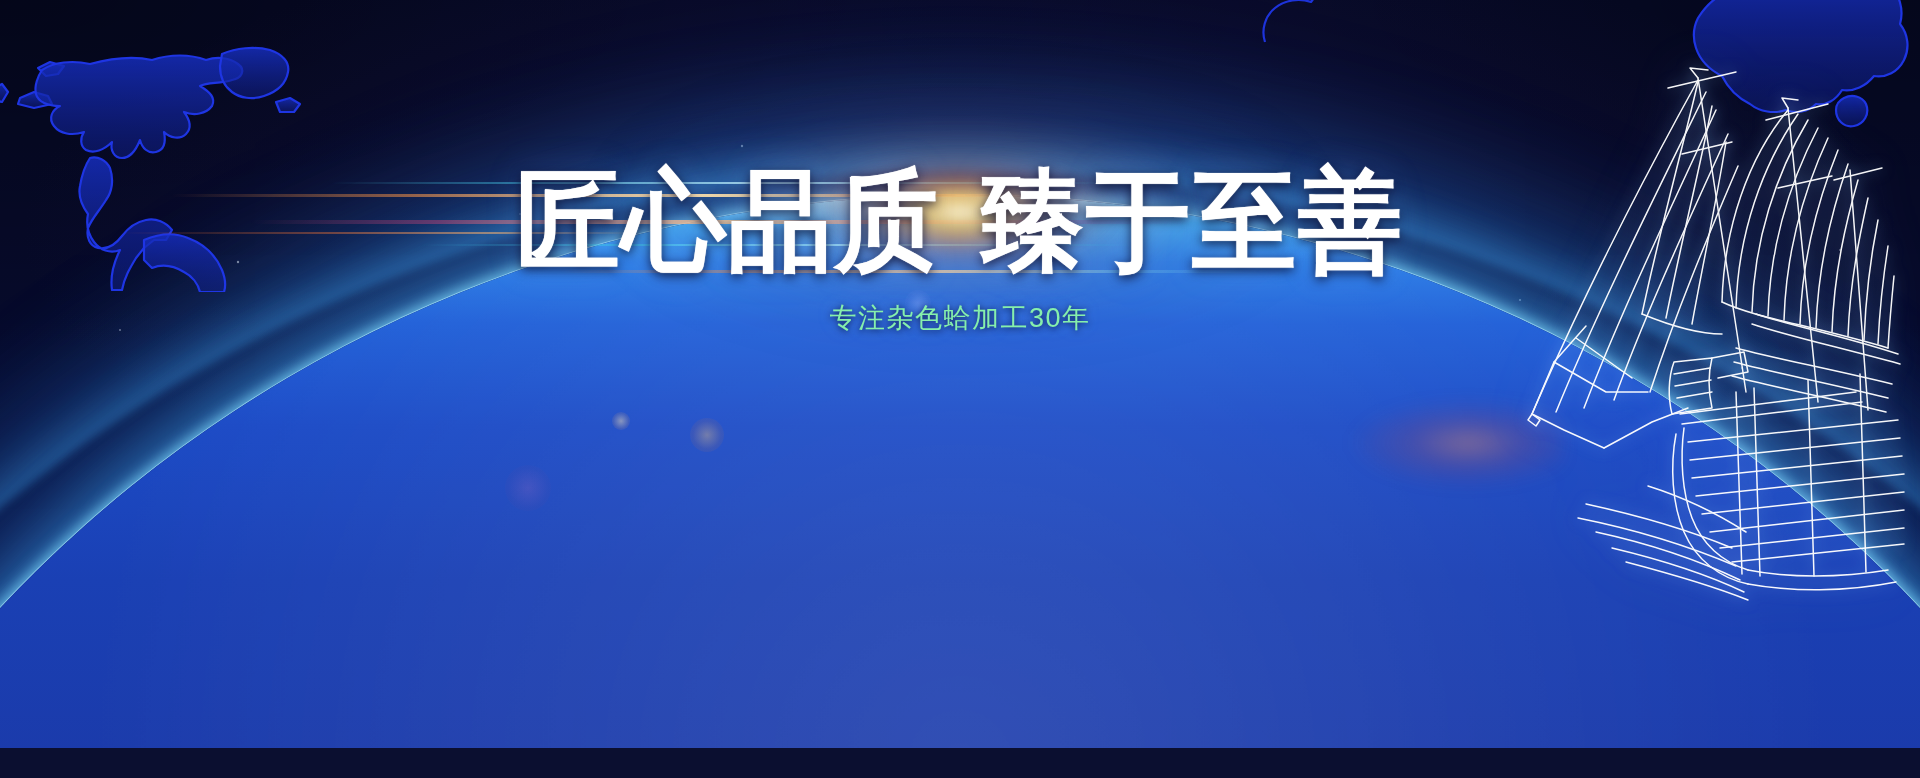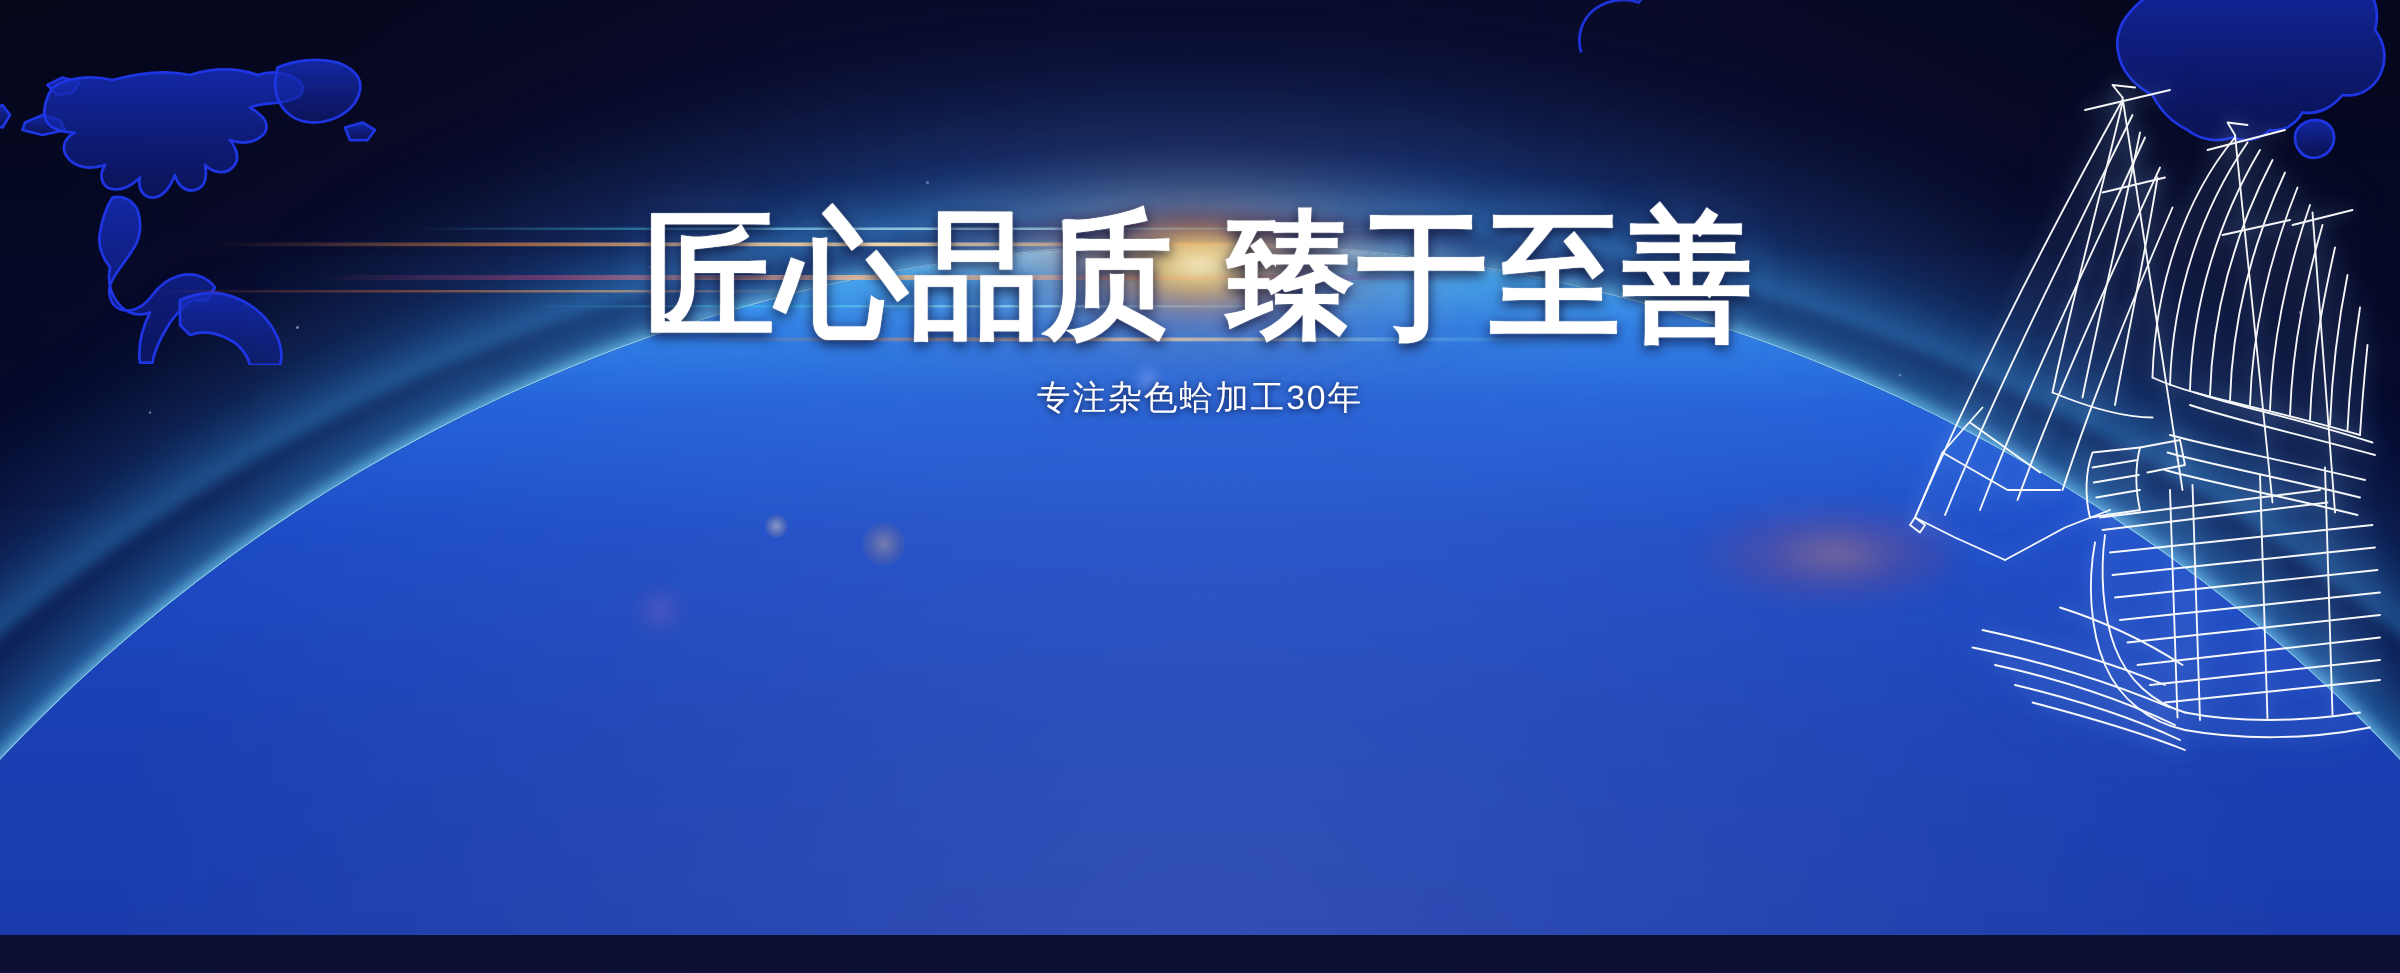--- a/index.html
+++ b/index.html
@@ -130,21 +130,21 @@
       0 3px 10px rgba(8,10,45,.85),
       0 0 34px rgba(130,170,255,.22);
     transform:scaleY(1.06);
     white-space:nowrap;
   }
   .headline .gap{display:inline-block;width:40px;}
   .subtitle{
     margin:24px 0 0 0;
     font-size:27px;
     font-weight:normal;
-    color:#ffffff;
+    color:#86efac;
     letter-spacing:1.5px;
     text-shadow:0 1px 6px rgba(5,8,40,.9), 0 0 18px rgba(120,160,255,.25);
   }
 
   
   .ship{
     position:absolute;
     right:14px;top:62px;
     width:470px;height:540px;
     pointer-events:none;

